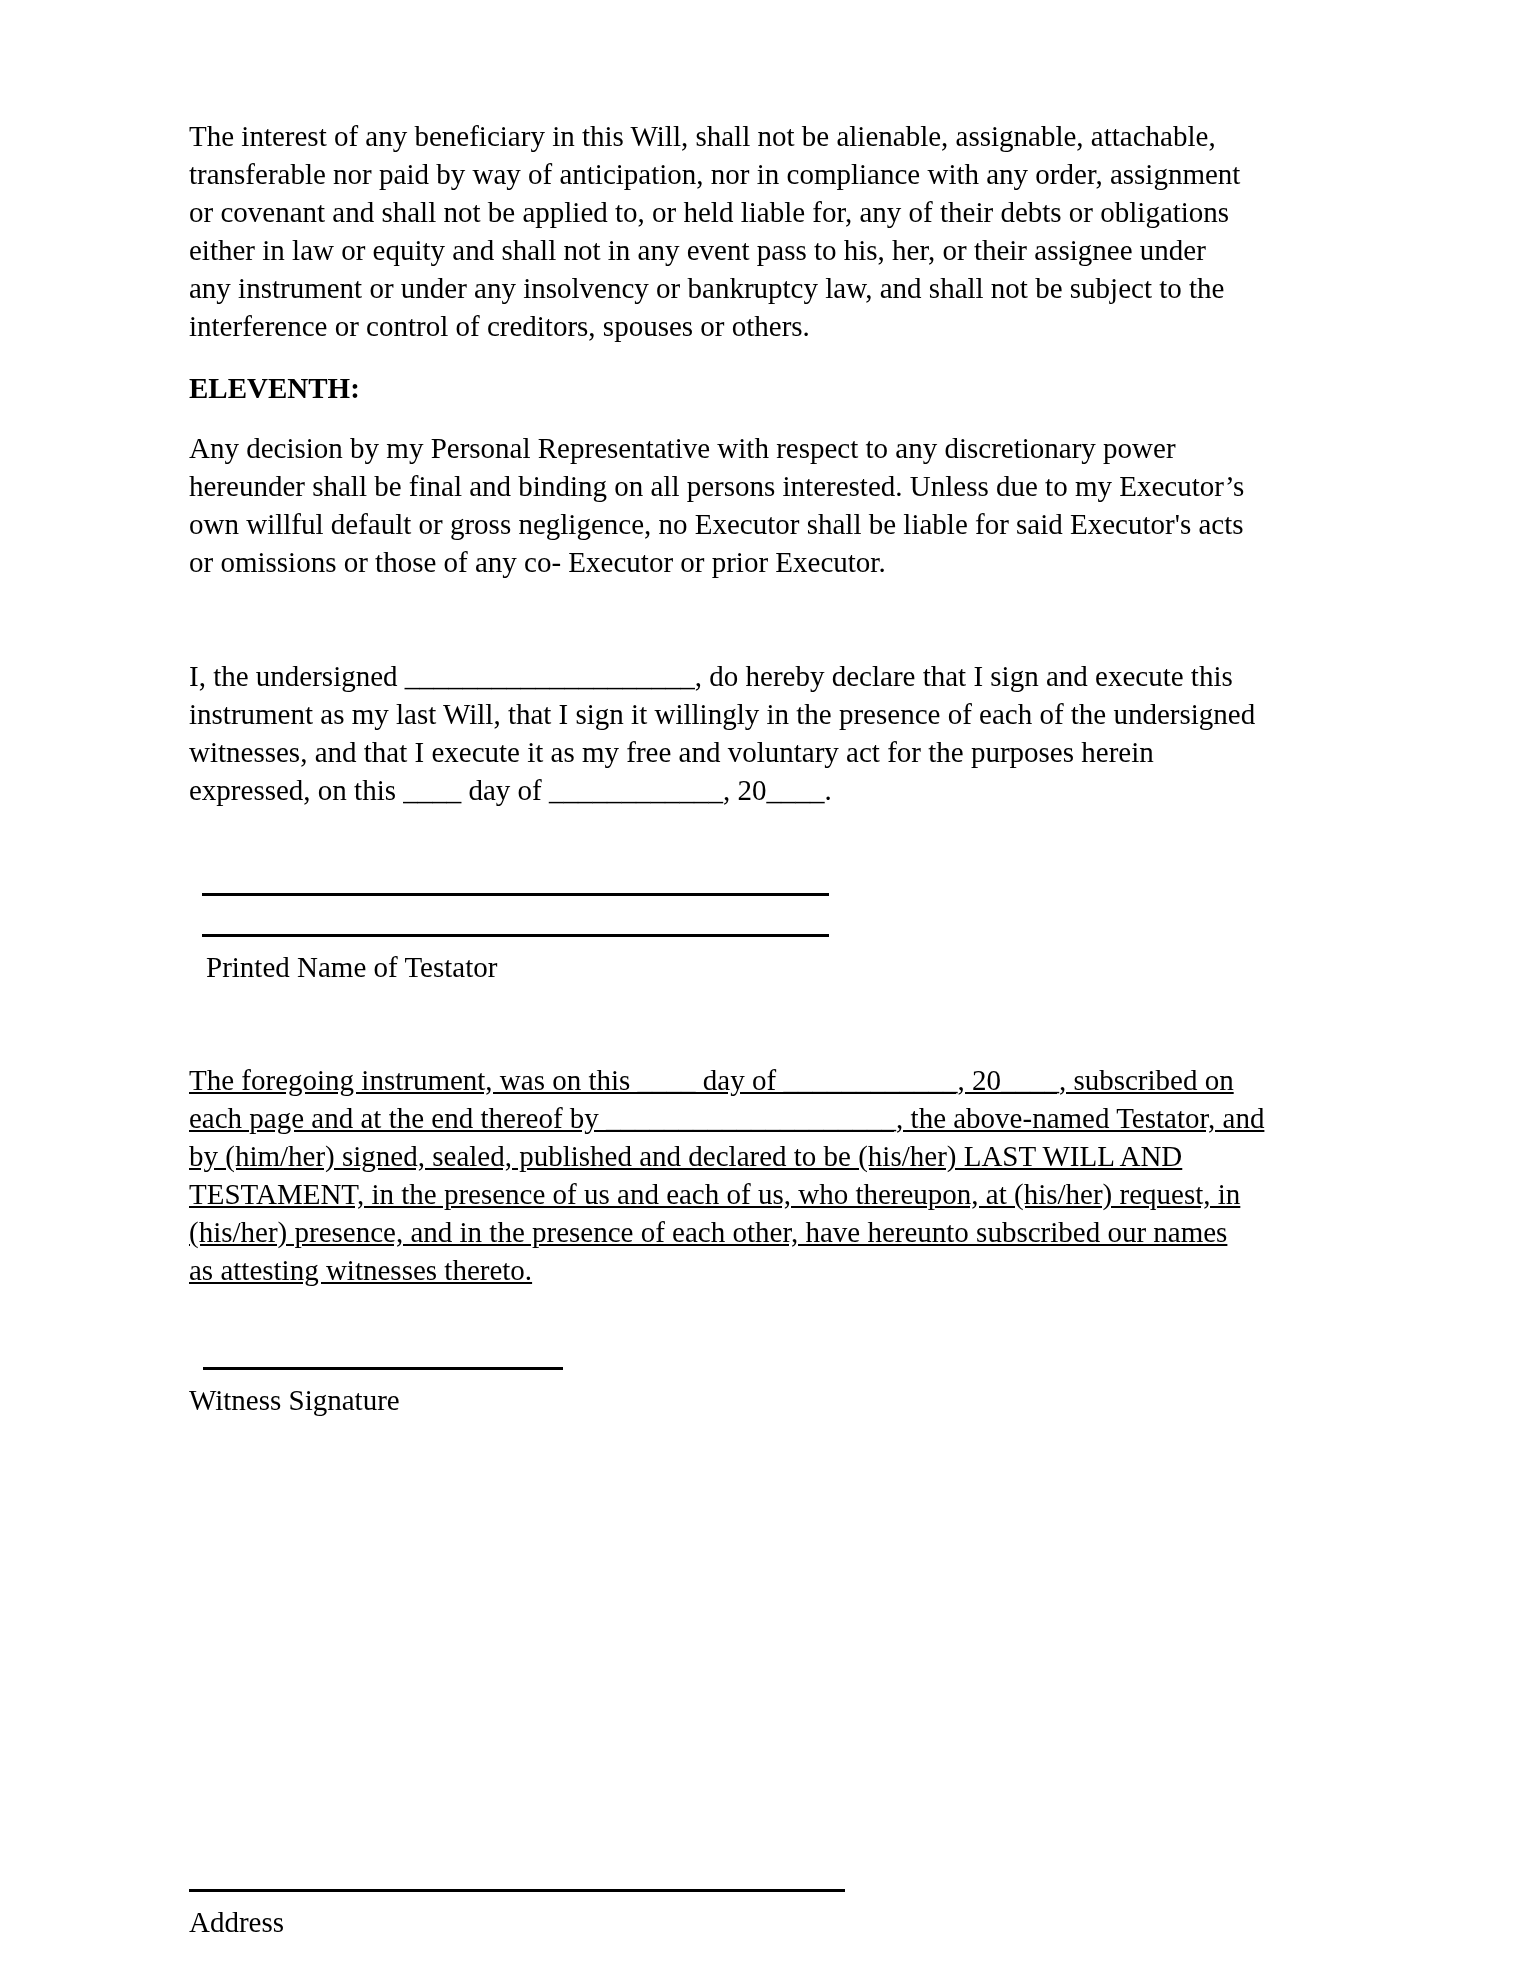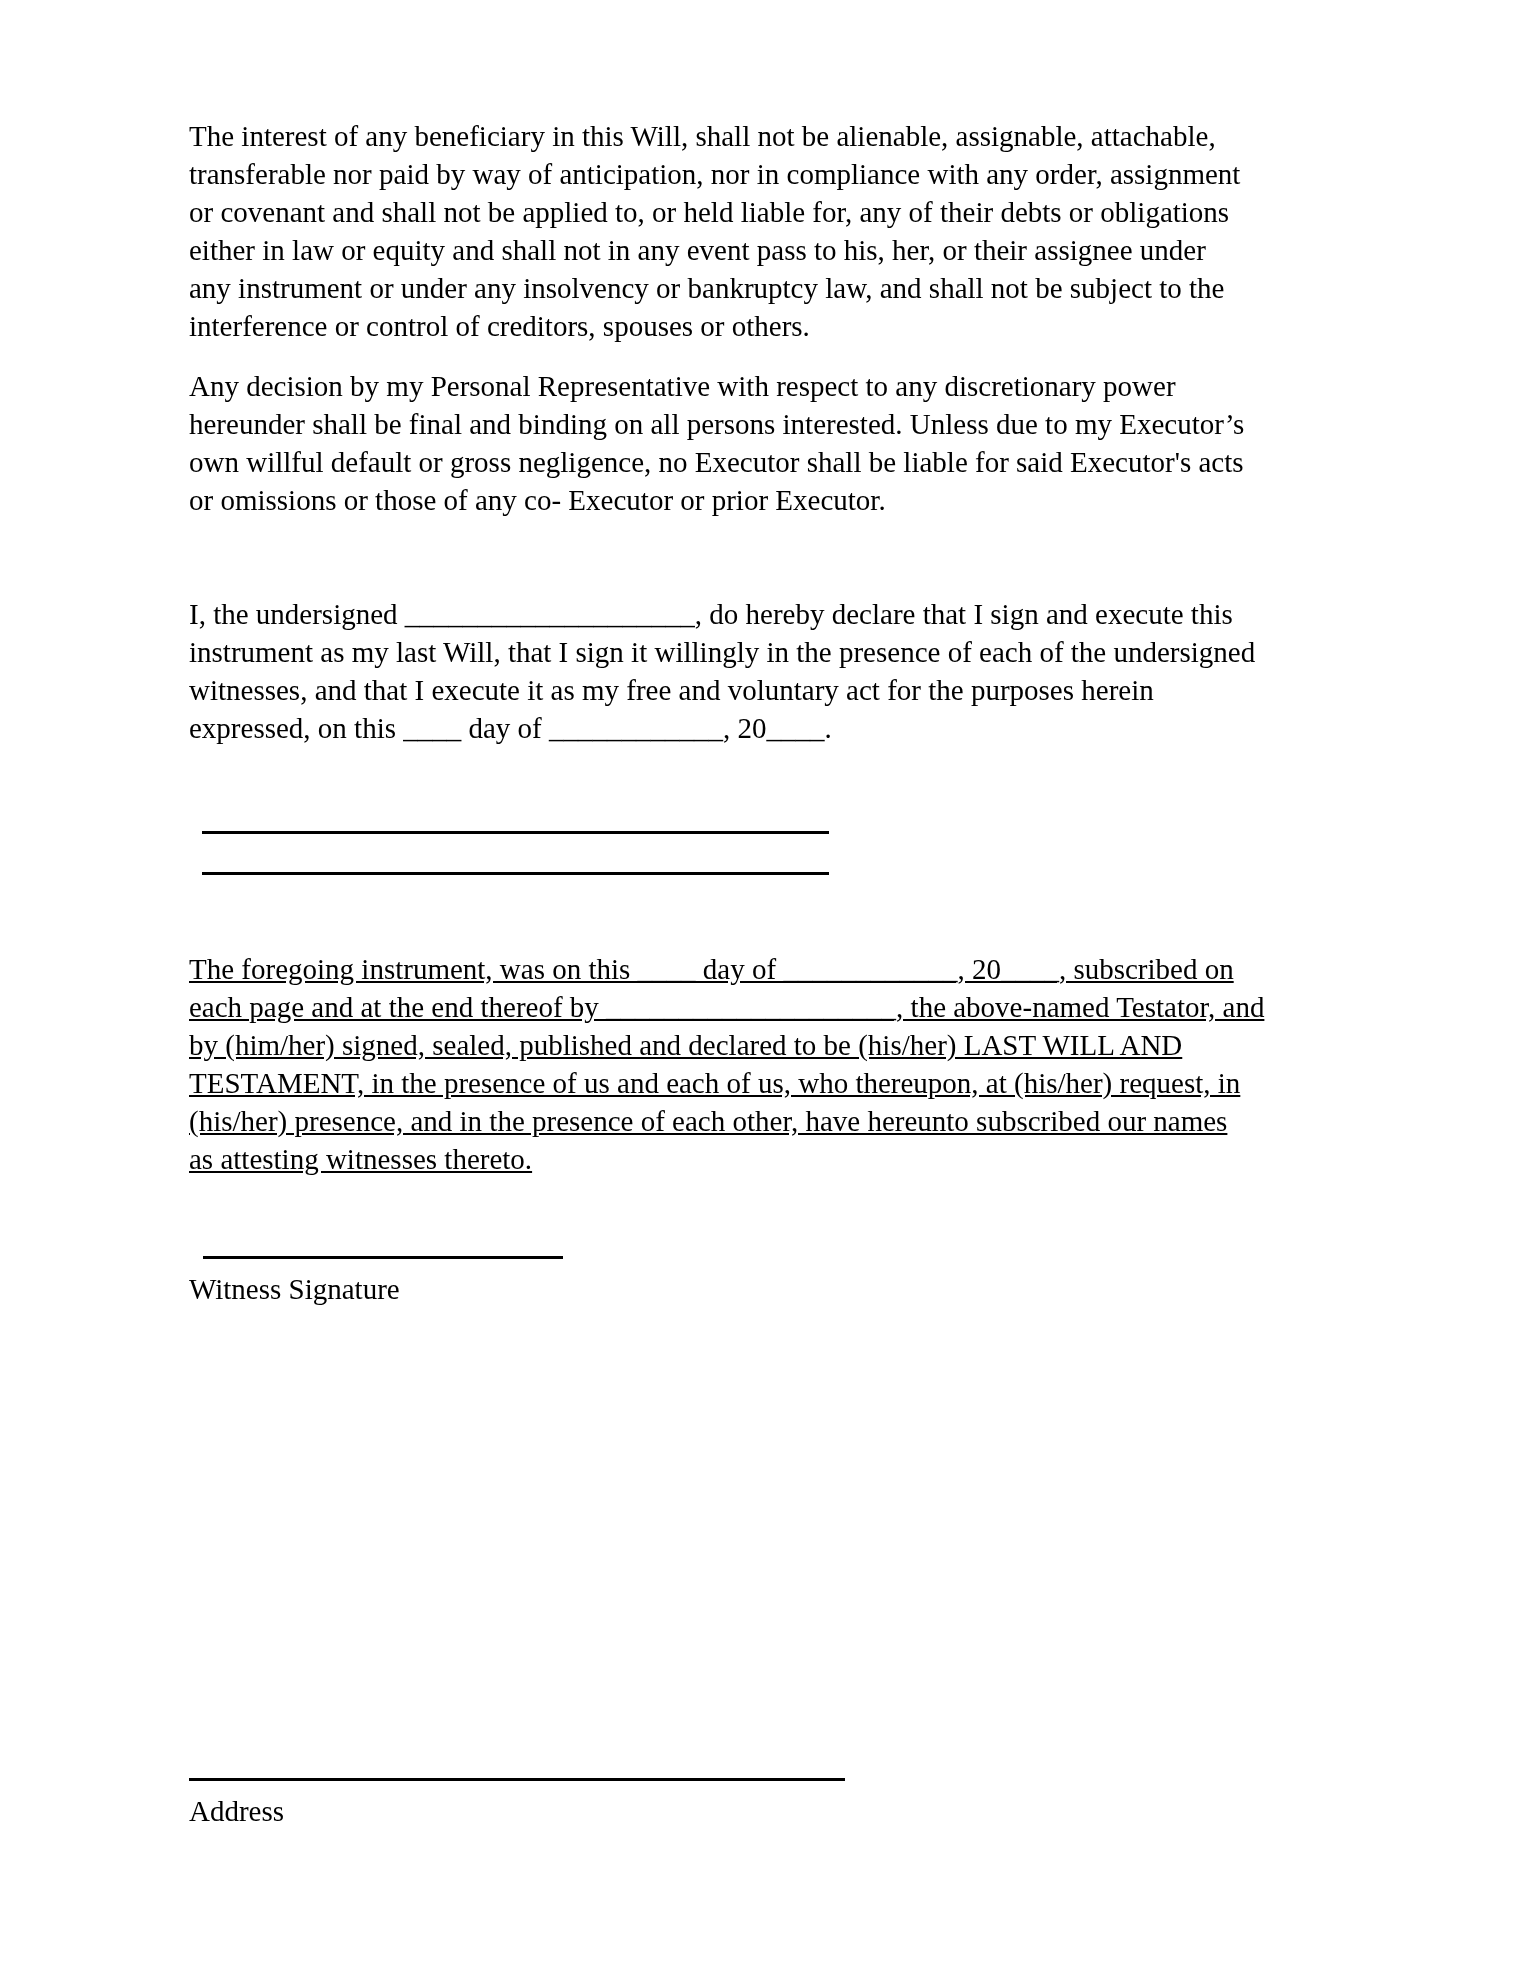--- a/index.html
+++ b/index.html
@@ -79,34 +79,36 @@
 <div class="page">
   <div class="content">
 
     <p class="para">The interest of any beneficiary in this Will, shall not be alienable, assignable, attachable,
 transferable nor paid by way of anticipation, nor in compliance with any order, assignment
 or covenant and shall not be applied to, or held liable for, any of their debts or obligations
 either in law or equity and shall not in any event pass to his, her, or their assignee under
 any instrument or under any insolvency or bankruptcy law, and shall not be subject to the
 interference or control of creditors, spouses or others.</p>
 
+    <p class="para heading">ELEVENTH:</p>
 
     <p class="para para-2">Any decision by my Personal Representative with respect to any discretionary power
 hereunder shall be final and binding on all persons interested. Unless due to my Executor’s
 own willful default or gross negligence, no Executor shall be liable for said Executor's acts
 or omissions or those of any co- Executor or prior Executor.</p>
 
     <p class="para para-declaration">I, the undersigned ____________________, do hereby declare that I sign and execute this
 instrument as my last Will, that I sign it willingly in the presence of each of the undersigned
 witnesses, and that I execute it as my free and voluntary act for the purposes herein
 expressed, on this ____ day of ____________, 20____.</p>
 
     <div class="sig-line testator-line testator-line-1"></div>
 
     <div class="sig-line testator-line testator-line-2"></div>
+    <div class="sig-label testator-label">Printed Name of Testator</div>
 
     <p class="para para-attestation">The foregoing instrument, was on this ____ day of ____________, 20____, subscribed on
 each page and at the end thereof by ____________________, the above-named Testator, and
 by (him/her) signed, sealed, published and declared to be (his/her) LAST WILL AND
 TESTAMENT, in the presence of us and each of us, who thereupon, at (his/her) request, in
 (his/her) presence, and in the presence of each other, have hereunto subscribed our names
 as attesting witnesses thereto.</p>
 
     <div class="witness-row witness-row-1">
       <div class="witness-col">

